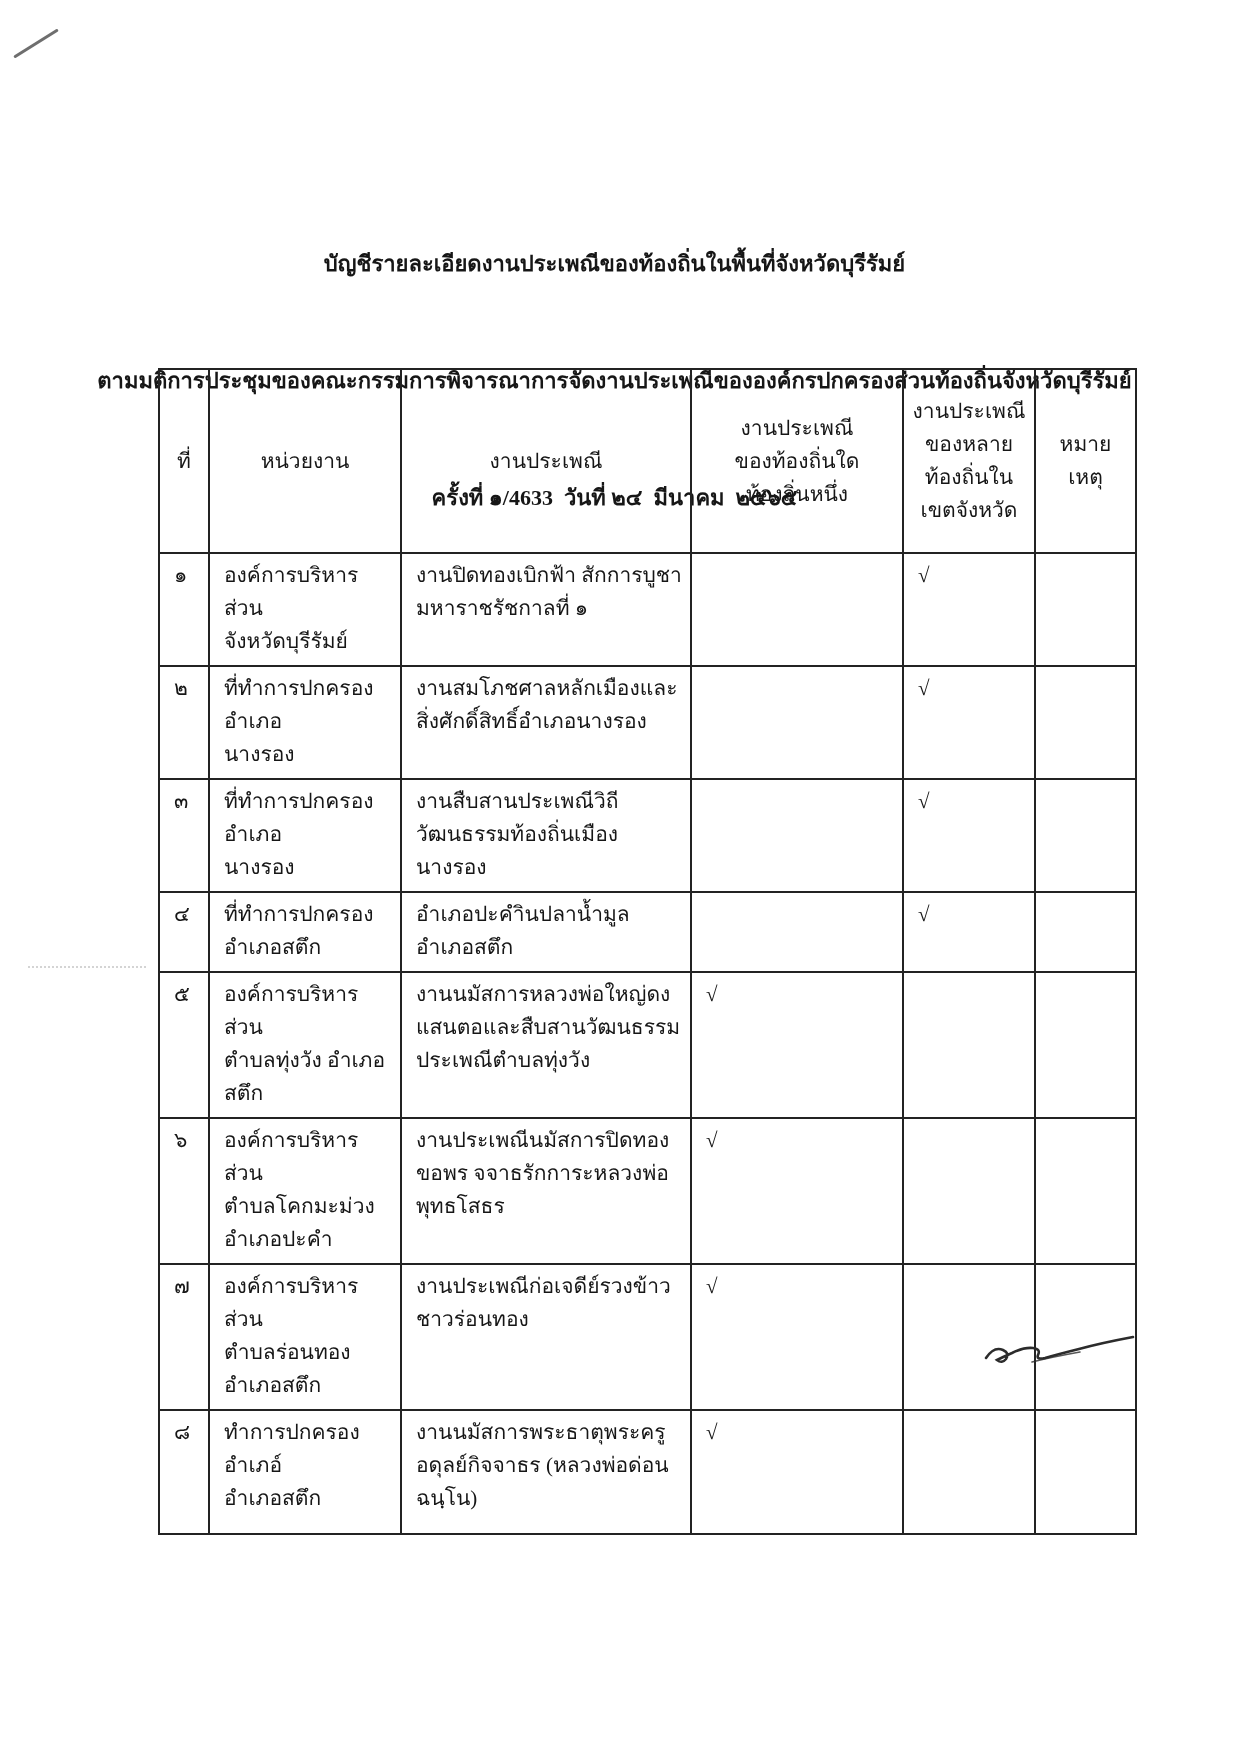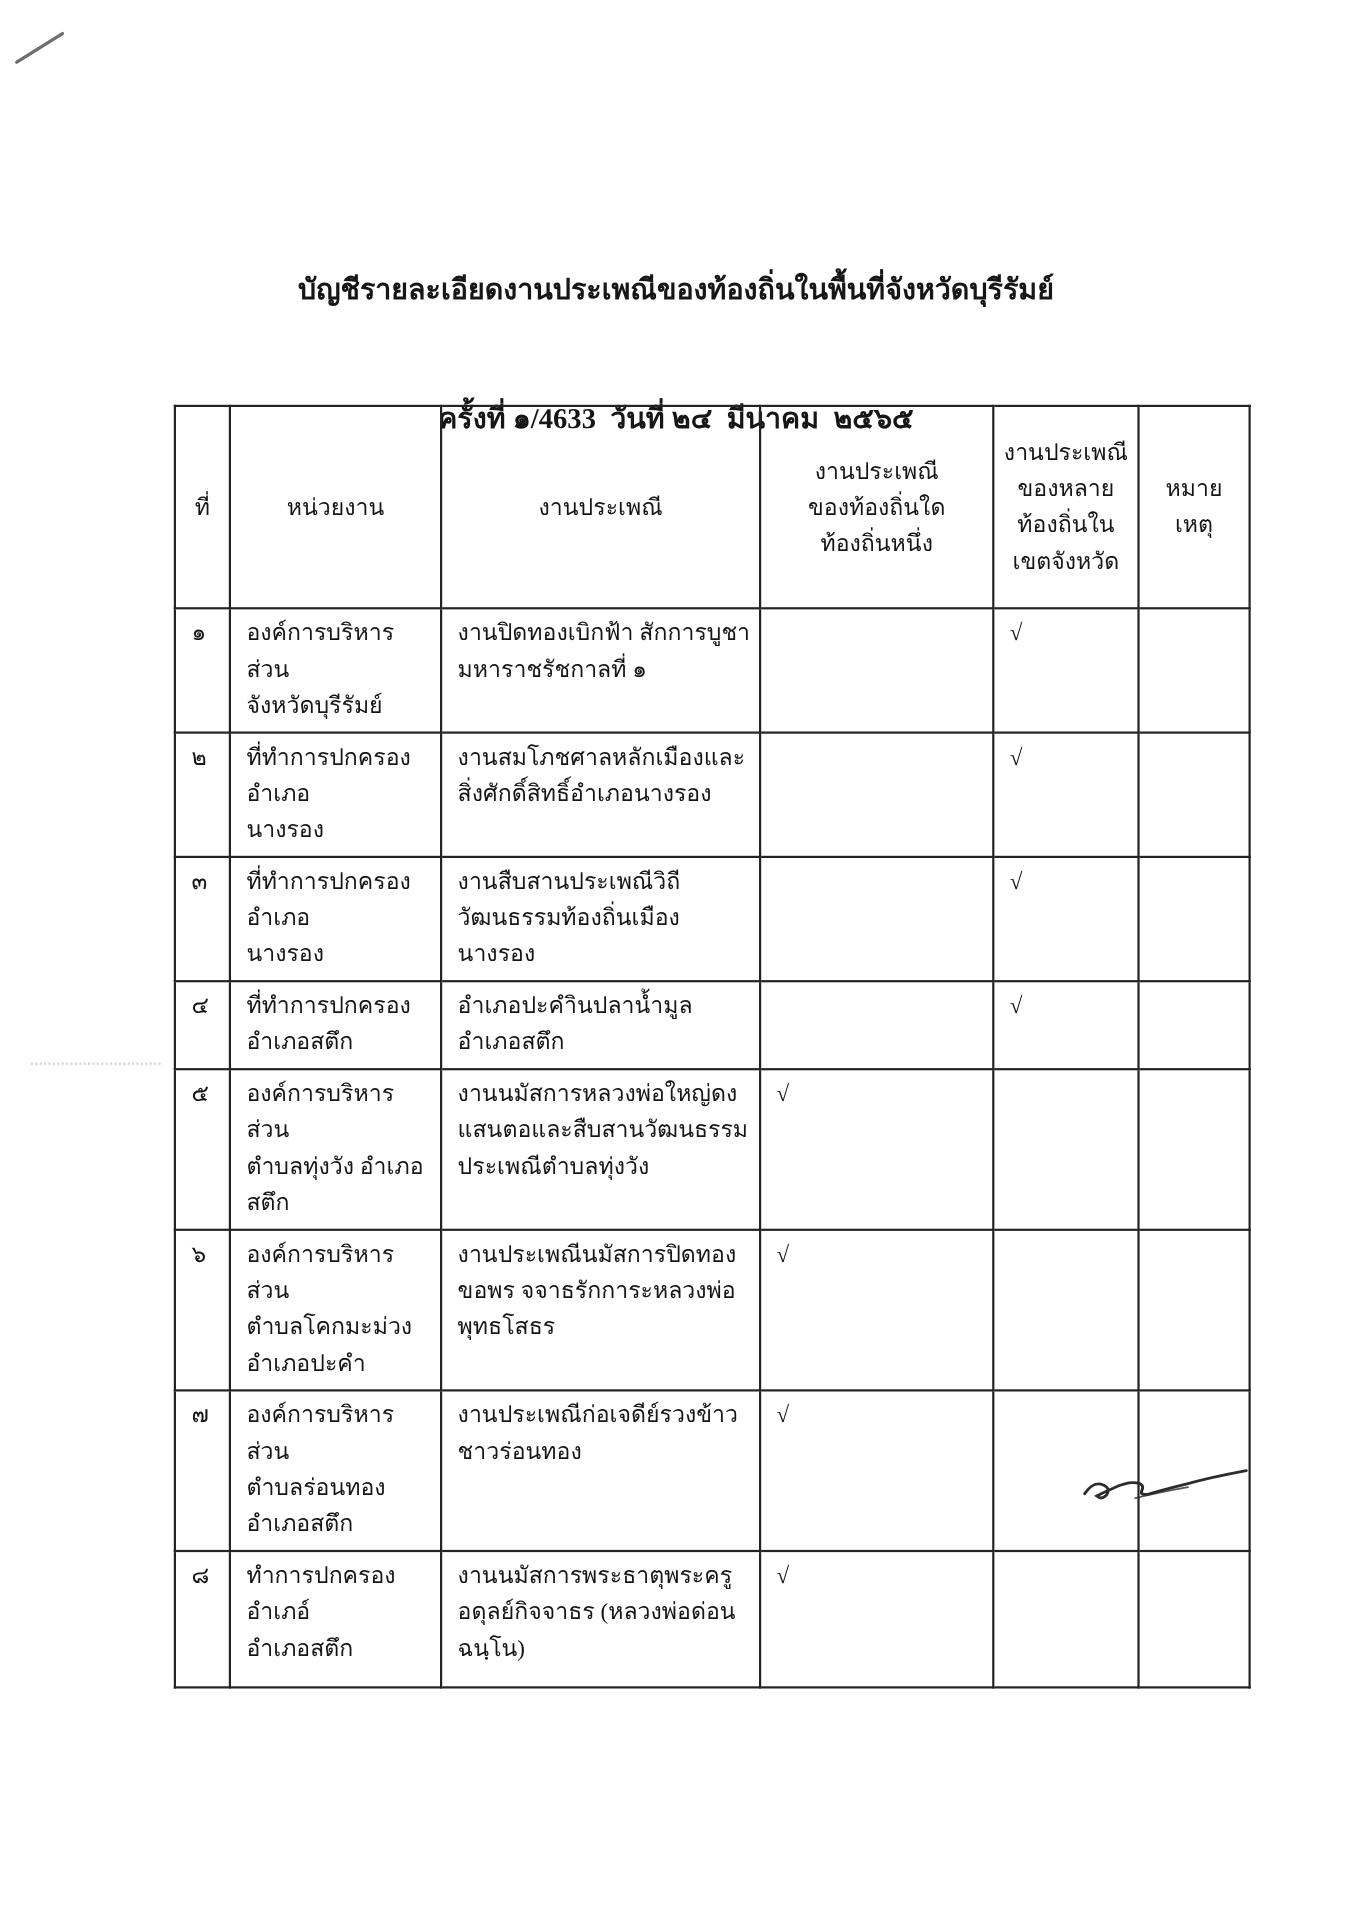--- a/index.html
+++ b/index.html
@@ -18,21 +18,21 @@
     background:#4a4a4a;transform:rotate(-32deg);border-radius:2px;opacity:.8;
   }
   .artifact-dots{
     position:absolute;left:28px;top:966px;width:118px;height:0;
     border-top:2px dotted #c2c2c2;opacity:.7;
   }
   
   .title-block{
     position:absolute;top:166px;left:0;right:12px;
     text-align:center;
-    font-size:26px;font-weight:bold;
+    font-size:22px;font-weight:bold;
     line-height:39px;
     white-space:pre-wrap;
   }
   
   table.events{
     position:absolute;top:368px;left:158px;
     width:977px;
     border-collapse:collapse;
     table-layout:fixed;
   }
@@ -73,20 +73,21 @@
 </head>
 <body>
 
 <div class="page">
 
   <div class="artifact-topleft"></div>
   <div class="artifact-dots"></div>
 
   <div class="title-block">
     <div>บัญชีรายละเอียดงานประเพณีของท้องถิ่นในพื้นที่จังหวัดบุรีรัมย์</div>
+    <div>ตามมติการประชุมของคณะกรรมการพิจารณาการจัดงานประเพณีขององค์กรปกครองส่วนท้องถิ่นจังหวัดบุรีรัมย์</div>
     <div>ครั้งที่ ๑/4633  วันที่ ๒๔  มีนาคม  ๒๕๖๕</div>
   </div>
 
   <table class="events">
     <colgroup>
       <col class="w-no">
         <col class="w-agency">
         <col class="w-event">
       <col class="w-single">
         <col class="w-multi">

